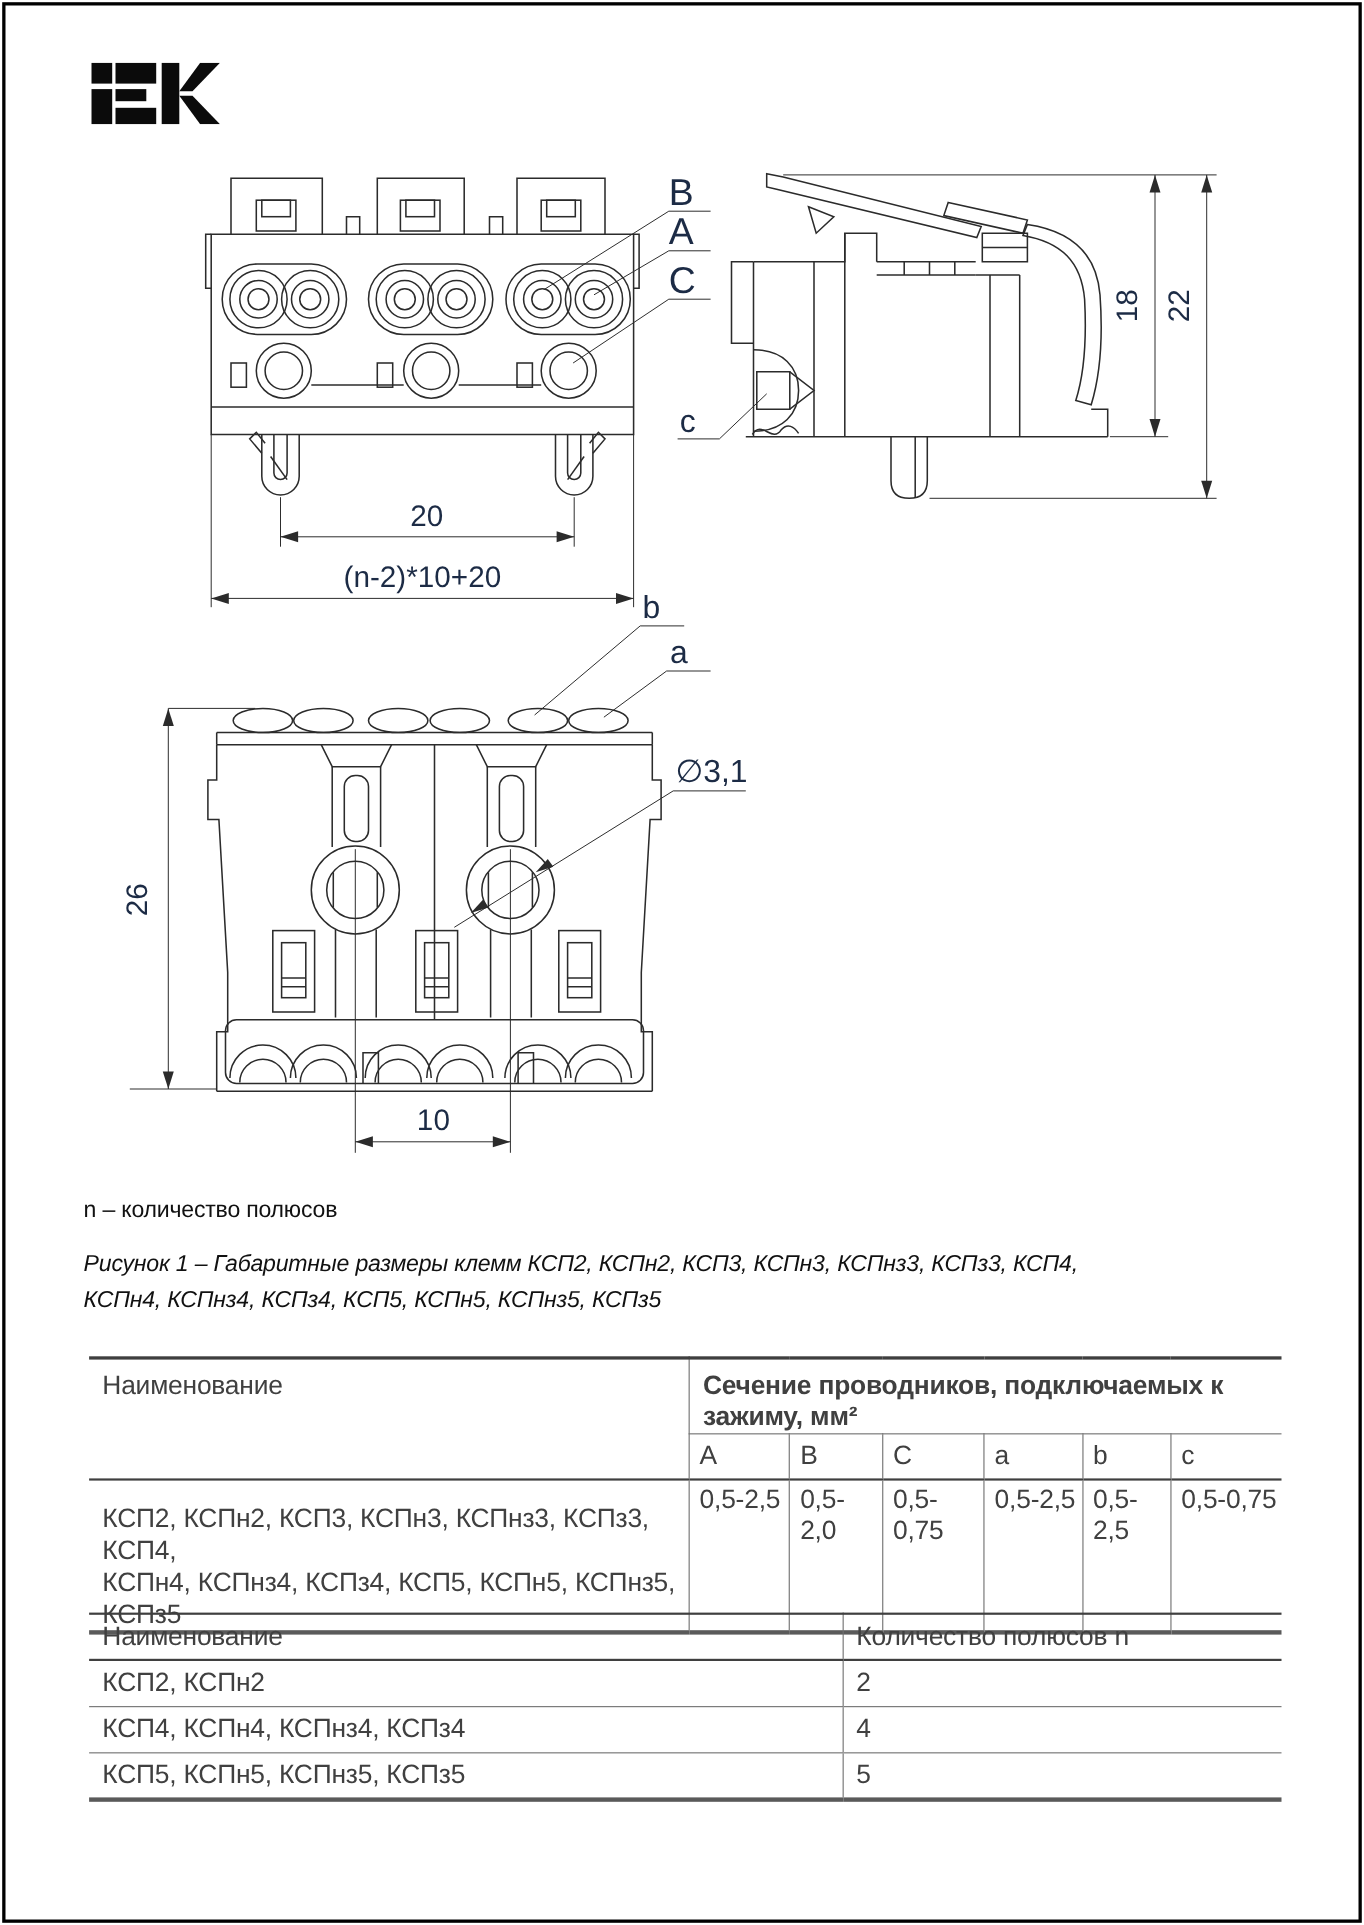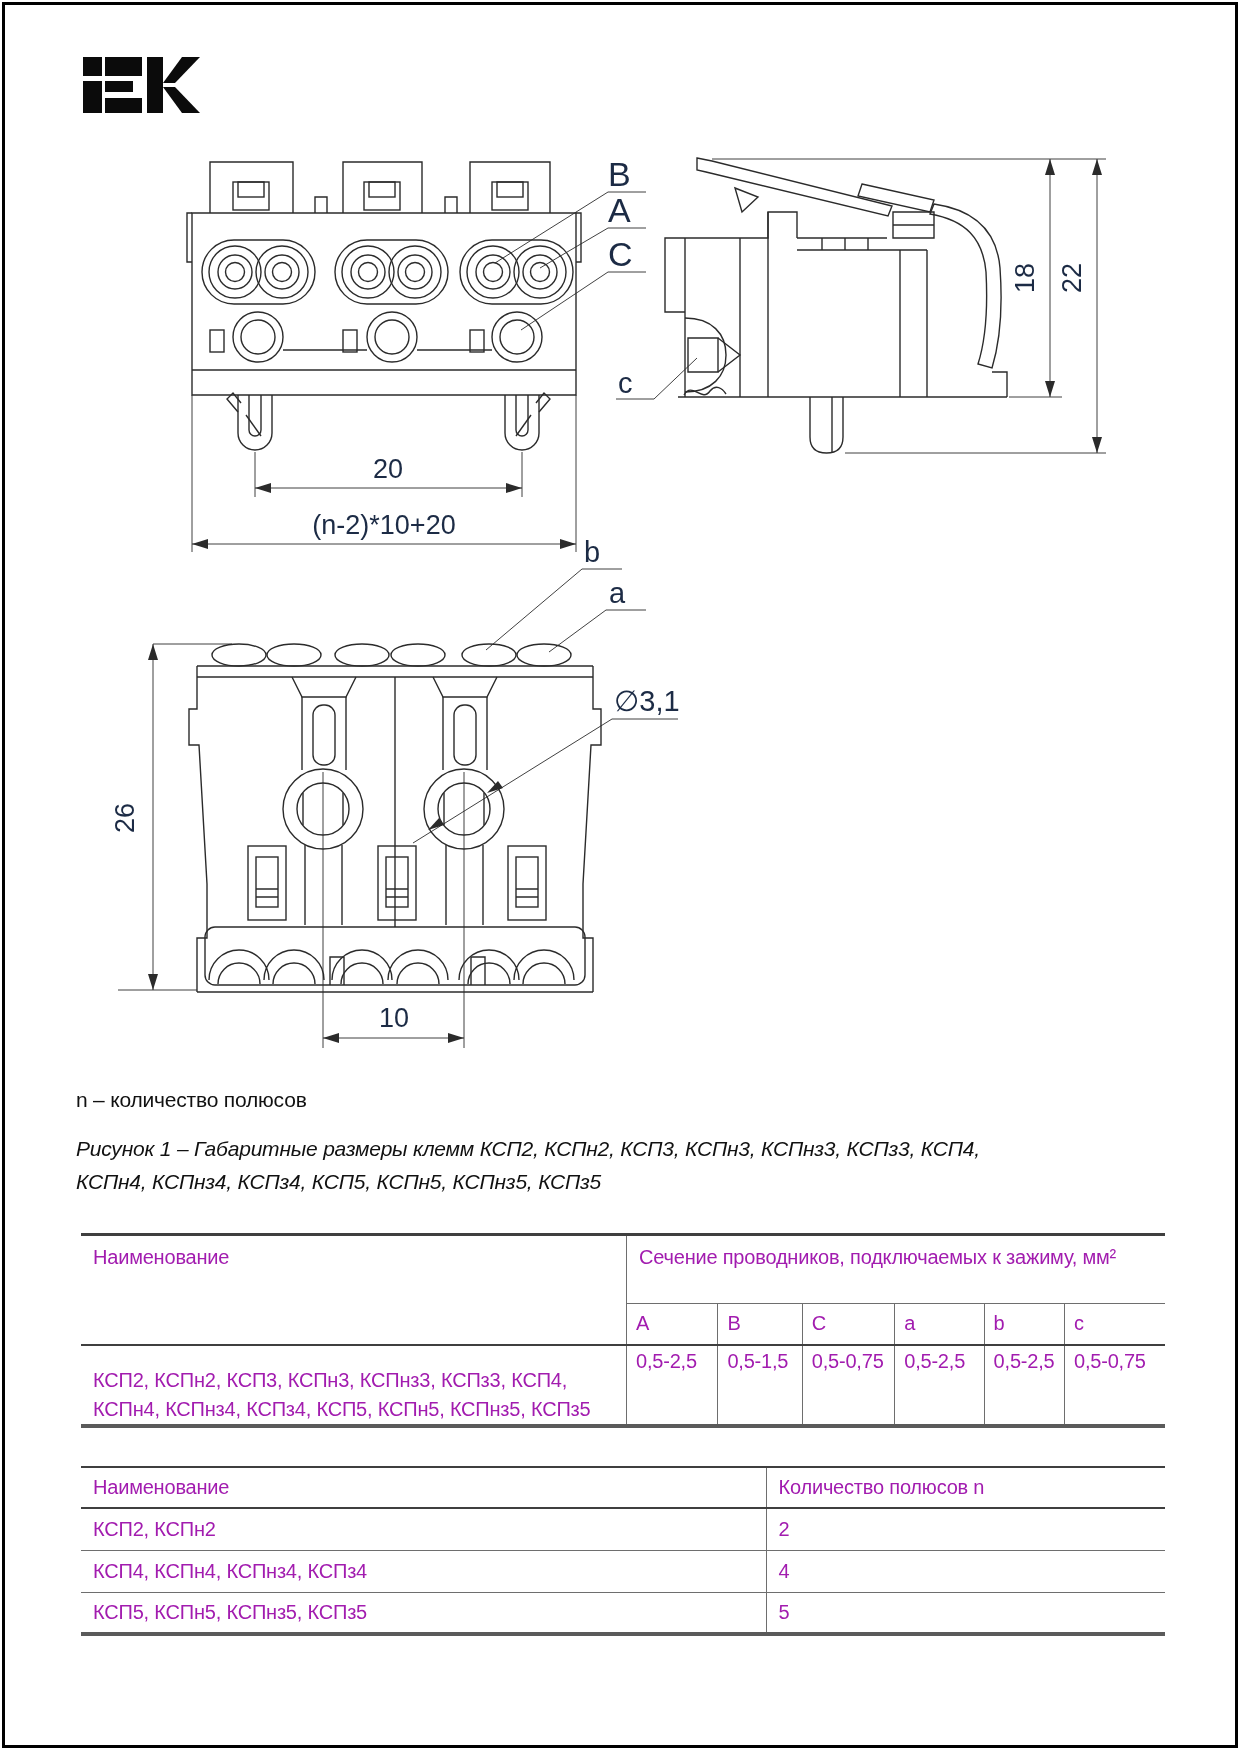--- a/index.html
+++ b/index.html
@@ -10,26 +10,26 @@
   .ln{fill:none;stroke:#2b2b2b;stroke-width:1.4;}
   .thin{fill:none;stroke:#2b2b2b;stroke-width:0.9;}
   .ar{fill:#2b2b2b;stroke:none;}
   .dtxt{font-family:"Liberation Sans",sans-serif;font-size:27px;fill:#1c2b45;}
   .ltxt{font-family:"Liberation Sans",sans-serif;font-size:34px;fill:#1c2b45;}
   .stxt{font-family:"Liberation Sans",sans-serif;font-size:29px;fill:#1c2b45;}
   .note{position:absolute;left:76px;top:1088px;font-size:21px;color:#111;letter-spacing:-0.2px;text-align:center;}
   .caption{position:absolute;left:76px;top:1132px;width:1095px;font-size:21px;line-height:33px;color:#111;letter-spacing:-0.2px;font-style:italic;}
   
   table{border-collapse:collapse;table-layout:fixed;font-family:"Liberation Sans",sans-serif;
-        font-size:20px;color:#a21caf;letter-spacing:-0.2px;}
+        font-size:24px;color:#404040;letter-spacing:-0.2px;}
   th,td{font-weight:normal;text-align:left;}
   #table1{position:absolute;left:81px;top:1233px;width:1084px;border-top:3px solid #3f3f3f;}
   #table1 .t1-name{border-right:1.5px solid #6e6e6e;border-bottom:2.5px solid #3f3f3f;
                    vertical-align:top;padding:10px 8px 0 12px;}
-  #table1 .t1-span{border-bottom:1.5px solid #6e6e6e;vertical-align:top;padding:10px 8px 0 12px;}
+  #table1 .t1-span{border-bottom:1.5px solid #6e6e6e;vertical-align:top;padding:10px 8px 0 12px;font-weight:bold;}
   #table1 .t1-sub{border-left:1.5px solid #6e6e6e;border-bottom:2.5px solid #3f3f3f;
                   vertical-align:middle;padding:2px 4px 2px 9px;}
   #table1 .t1-val{border-left:1.5px solid #6e6e6e;border-bottom:4px solid #5a5a5a;
                   vertical-align:top;padding:4px 2px 0 9px;}
   #table1 .t1-rowname{border-right:1.5px solid #6e6e6e;border-bottom:4px solid #5a5a5a;
                   vertical-align:top;padding:20px 8px 0 12px;line-height:29px;}
   #table2{position:absolute;left:81px;top:1466px;width:1084px;border-top:2.5px solid #3f3f3f;}
   #table2 th{border-bottom:2.5px solid #3f3f3f;}
   #table2 td{border-bottom:1.5px solid #6e6e6e;}
   #table2 tr.last td{border-bottom:4px solid #5a5a5a;}
@@ -316,21 +316,21 @@
       <th class="t1-sub">a</th>
       <th class="t1-sub">b</th>
       <th class="t1-sub">c</th>
     </tr>
     <tr style="height:80px">
       <td class="t1-rowname">
         <span>КСП2, КСПн2, КСП3, КСПн3, КСПнз3, КСПз3, КСП4,</span><br>
         <span>КСПн4, КСПнз4, КСПз4, КСП5, КСПн5, КСПнз5, КСПз5</span>
       </td>
       <td class="t1-val">0,5-2,5</td>
-      <td class="t1-val">0,5-1,5</td>
+      <td class="t1-val">0,5-2,0</td>
       <td class="t1-val">0,5-0,75</td>
       <td class="t1-val">0,5-2,5</td>
       <td class="t1-val">0,5-2,5</td>
       <td class="t1-val">0,5-0,75</td>
     </tr>
   </tbody>
     </table>
 
   <table id="table2">
     <colgroup>

